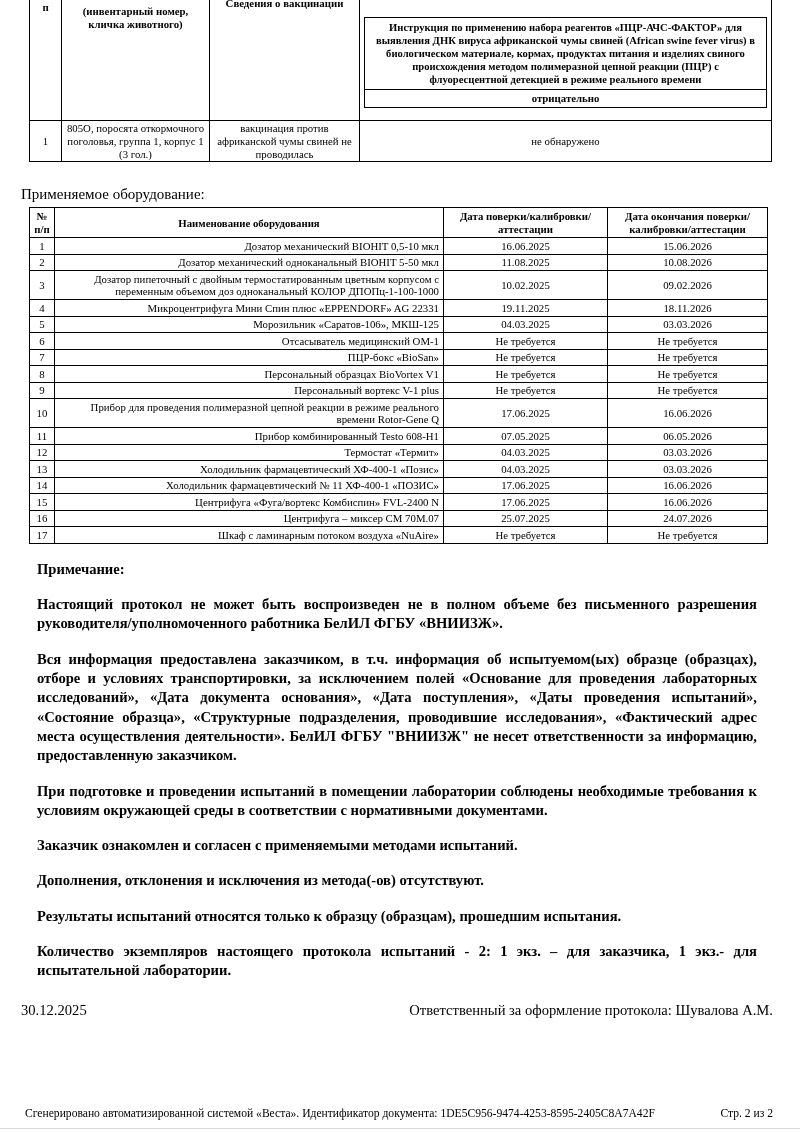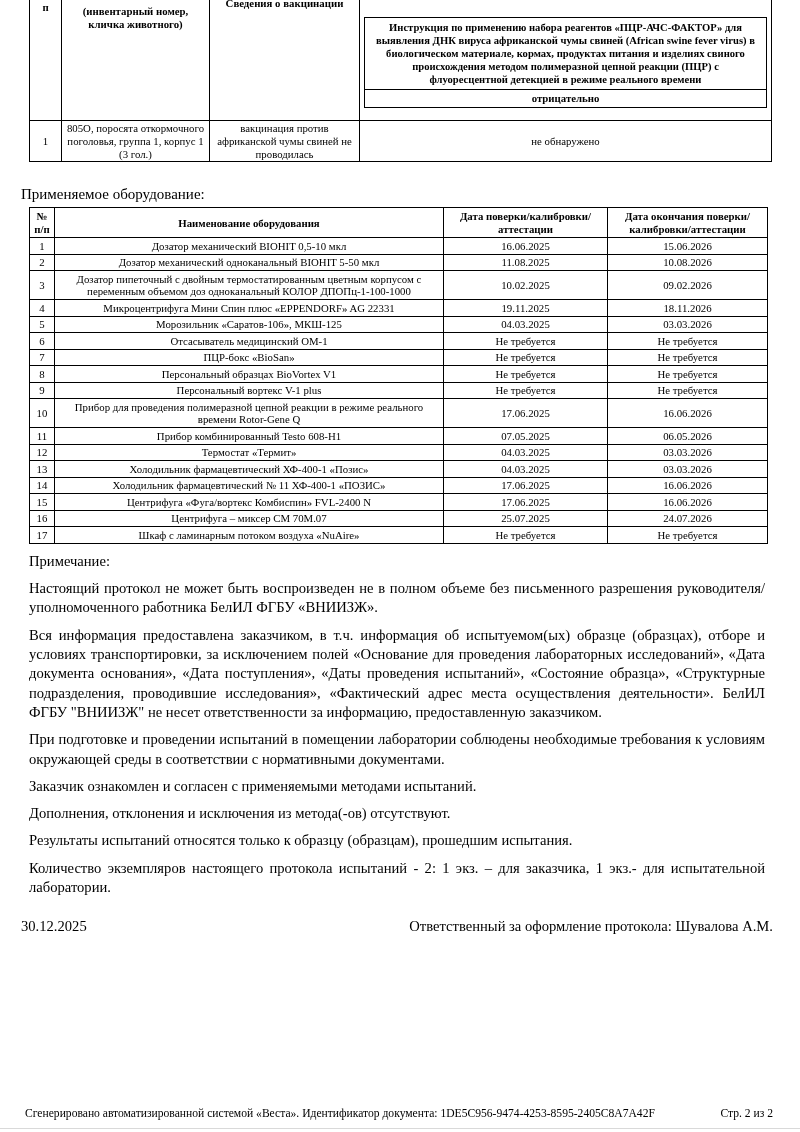--- a/index.html
+++ b/index.html
@@ -31,26 +31,26 @@
 
   
   .sect-title{font-size:15px;margin:24px 0 4px 0;}
 
   
   .equip-table{width:738px;table-layout:fixed;margin-left:8px;font-size:10.8px;line-height:12.5px;}
   .equip-table th,.equip-table td{border:1px solid #000;padding:1.5px 4px;}
   .equip-table th{font-weight:bold;text-align:center;vertical-align:middle;padding:2px 4px;}
   .equip-table td{vertical-align:middle;}
   .equip-table .c-num{text-align:center;padding-left:1px;padding-right:1px;}
-  .equip-table .c-name{text-align:center;}
+  .equip-table .c-name{text-align:right;}
   .equip-table .c-date{text-align:center;}
 
   
   .notes{width:752px;font-size:14.6px;line-height:19.3px;margin-top:7px;}
-  .notes p{margin:8px;text-align:justify;}
+  .notes p{margin:16px;text-align:justify;font-weight:bold;}
   .notes .notes-title{text-align:left;}
 
   
   .signoff{width:752px;display:flex;justify-content:space-between;font-size:14.6px;line-height:19.3px;margin-top:20px;}
   .end-line{font-size:15px;line-height:20px;}
 
   
   .footer{position:absolute;left:25px;right:27px;bottom:11px;font-size:11.6px;line-height:15.5px;}
   .footer-row{display:flex;justify-content:space-between;}
   .page-edge{position:absolute;left:0;right:0;bottom:3px;border-top:1px solid #d9d9d9;}

